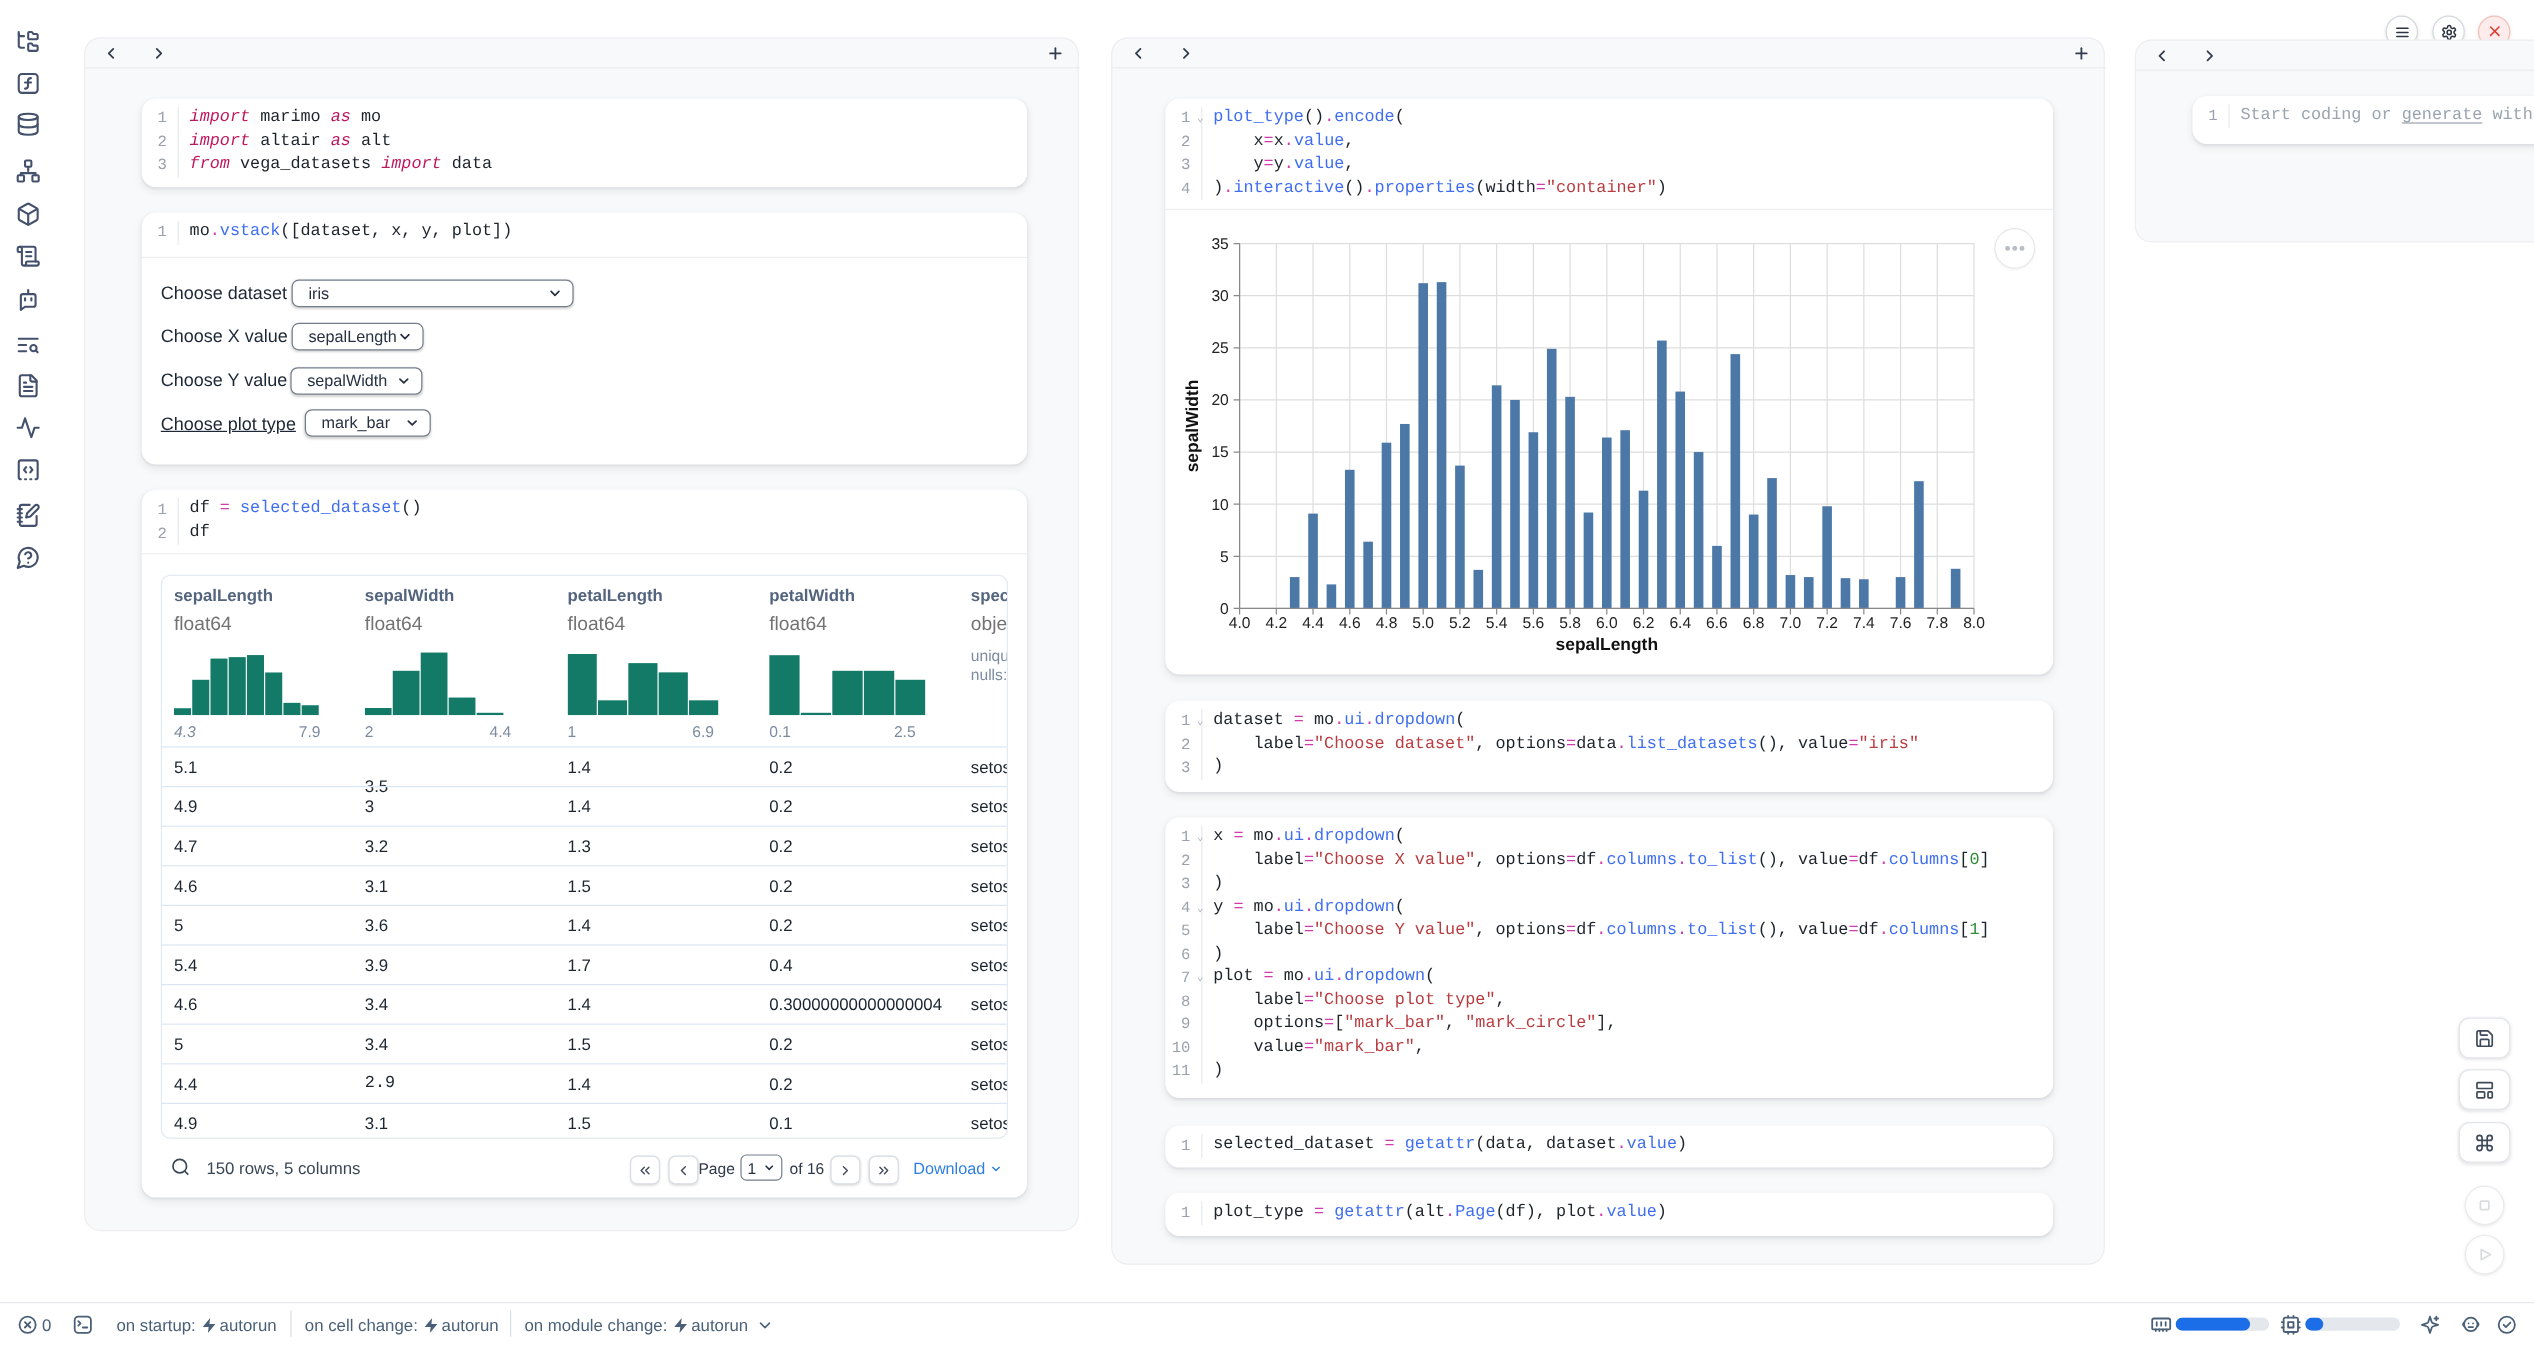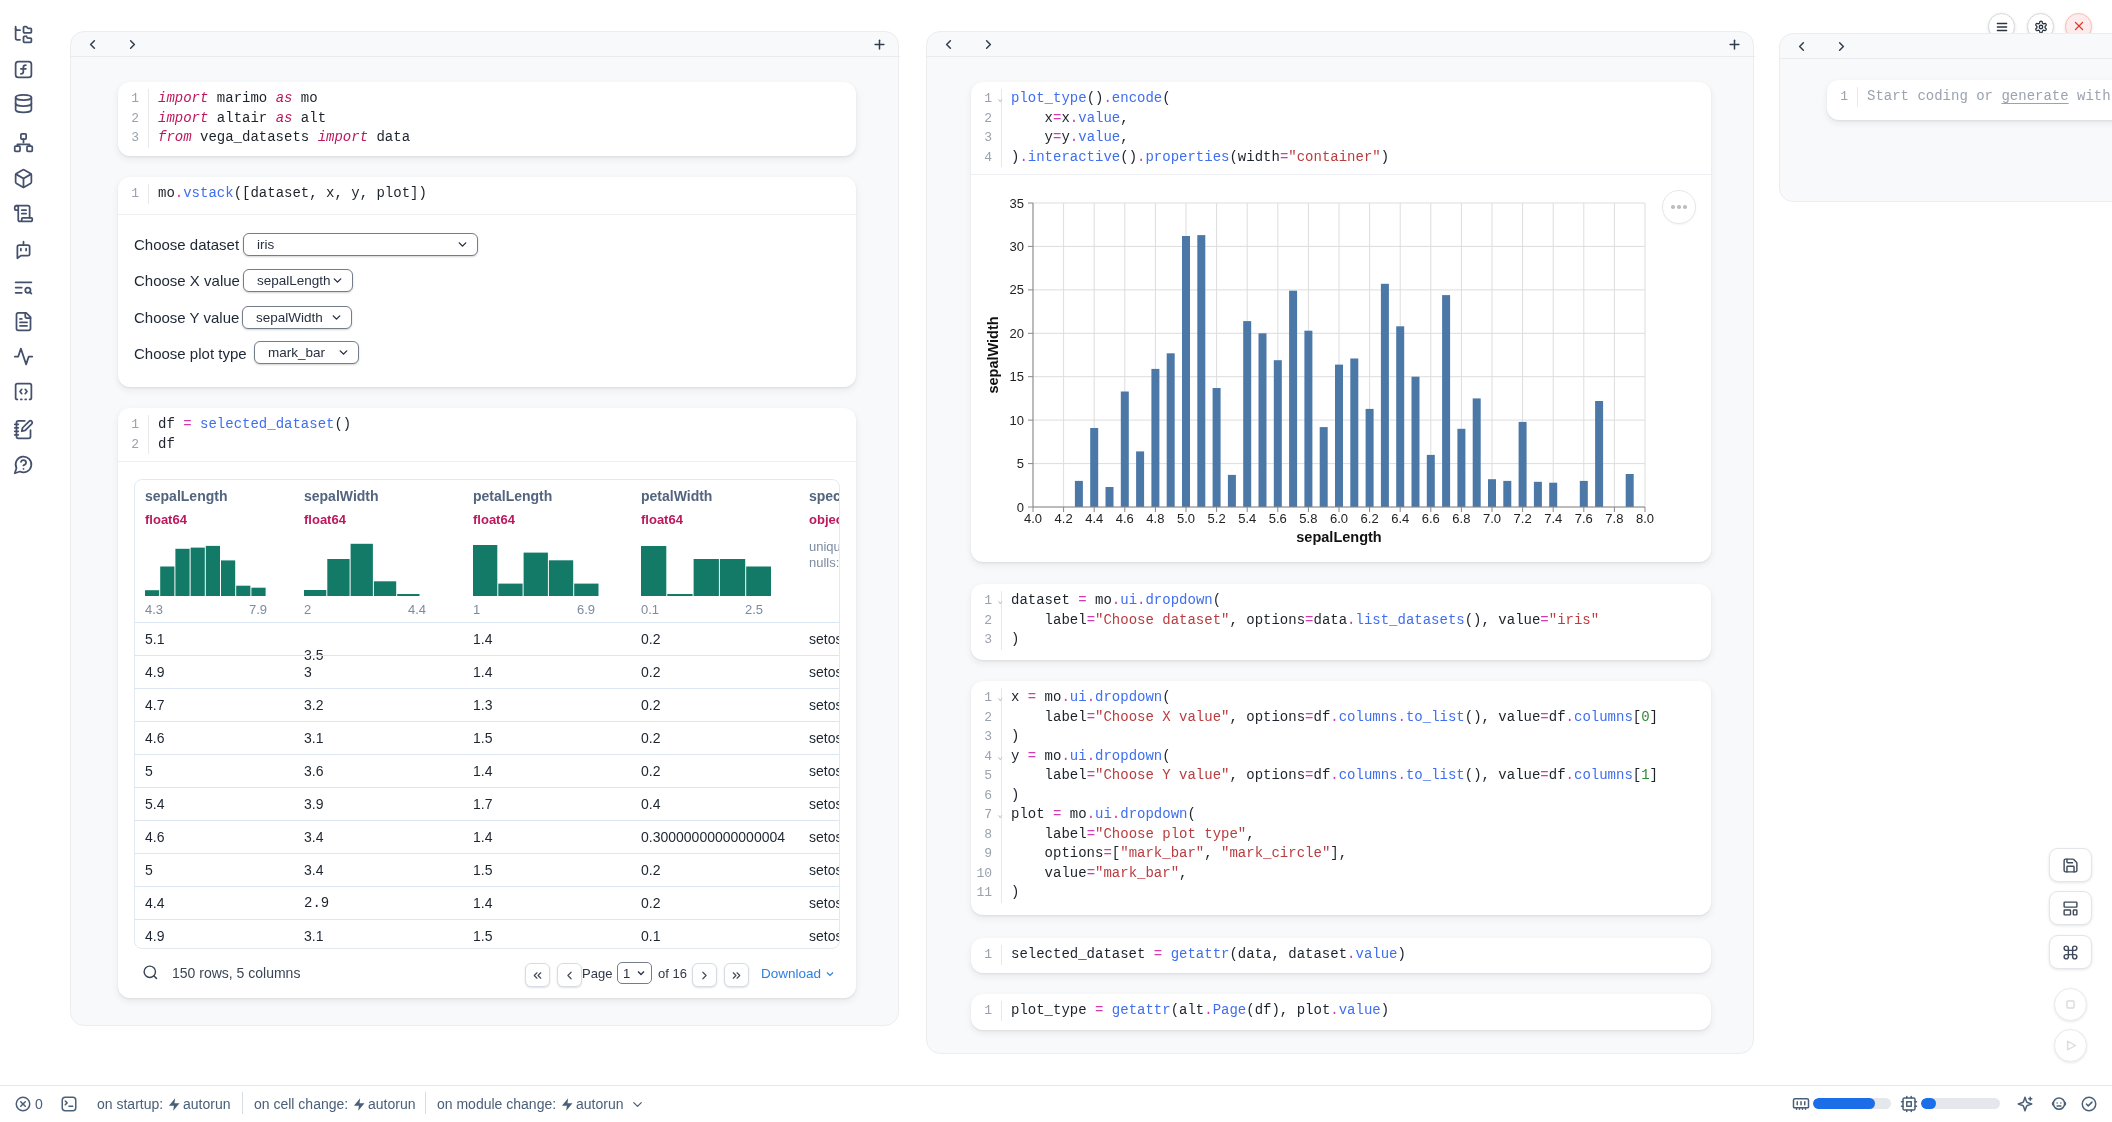--- a/index.html
+++ b/index.html
@@ -16,21 +16,21 @@
 .code .s { color:#b93c40; } .code .n { color:#2e8b34; }
 .ph { color:#9aa3af; } .ph u { text-underline-offset:3px; }
 .divider { position:absolute; left:0; right:0; height:1px; background:#eceef1; }
 .out { position:absolute; left:0; right:0; overflow:hidden; border-radius:0 0 12px 12px; }
 .lbl { position:absolute; font-size:15px; color:#1d2735; }
 .sel { position:absolute; height:23px; background:#fff; border:1px solid #747d8a; border-radius:6px; box-shadow:0 1px 2px rgba(0,0,0,.18); font-size:13.5px; color:#273142; display:flex; align-items:center; padding:0 8px 0 13px; }
 .sel span { flex:1; }
 .chev { width:13px; height:13px; fill:none; stroke:#273142; stroke-width:2.6; stroke-linecap:round; stroke-linejoin:round; }
 .tbox { position:absolute; left:16px; top:18px; width:706px; height:470px; border:1px solid #e3e9f1; border-radius:8px; background:#fff; overflow:hidden; }
 .th { position:absolute; white-space:nowrap; font-size:14px; font-weight:bold; color:#53647e; }
-.tt { position:absolute; white-space:nowrap; font-size:13px; color:#be185d;font-weight:bold; }
+.tt { position:absolute; white-space:nowrap; font-size:16px; color:#737373; }
 .ax { position:absolute; white-space:nowrap; font-size:13px; color:#7c8ba0; }
 .tr { position:absolute; left:0; right:0; height:33px; border-top:1px solid #dce6f3; }
 .tr span { position:absolute; white-space:nowrap; top:8px; font-size:14px; color:#1c2530; }
 .tsvg { position:absolute; top:503px; width:17px; height:17px; fill:none; stroke:#3a4656; stroke-width:2; }
 .tinfo { position:absolute; left:54px; top:504px; font-size:14px; color:#3a4656; }
 .pbtn { position:absolute; top:502px; width:25px; height:24px; background:#fff; border:1px solid #d8dde3; border-radius:6px; box-shadow:0 1px 2px rgba(0,0,0,.12); display:flex; align-items:center; justify-content:center; }
 .pbtn svg { width:13px; height:13px; fill:none; stroke:#424c5c; stroke-width:2.2; stroke-linecap:round; stroke-linejoin:round; }
 .ptxt { position:absolute; top:505px; font-size:13px; color:#30394a; }
 .psel { position:absolute; left:499px; top:501px; width:35px; height:22px; border:1px solid #747d8a; border-radius:5px; font-size:13px; color:#273142; display:flex; align-items:center; padding-left:5px; background:#fff; }
 .psel svg { width:12px; height:12px; fill:none; stroke:#273142; stroke-width:2.6; position:absolute; right:4px; top:4px; }
@@ -191,21 +191,21 @@
             <path d="m6 9 6 6 6-6"></path>
           </svg>
         </div>
         <div class="lbl" style="left:16px;top:94px;text-align:right;">Choose Y value</div>
         <div class="sel" style="left:124px;top:91px;width:110px;">
           <span>sepalWidth</span>
           <svg class="chev" viewBox="0 0 24 24">
             <path d="m6 9 6 6 6-6"></path>
           </svg>
         </div>
-        <div class="lbl" style="left:16px;top:130px;">Choose plot type</div>
+        <div class="lbl" style="left:16px;top:130px;text-decoration:underline;">Choose plot type</div>
         <div class="sel" style="left:136px;top:126px;width:105px;">
           <span>mark_bar</span>
           <svg class="chev" viewBox="0 0 24 24">
             <path d="m6 9 6 6 6-6"></path>
           </svg>
         </div>
       </div>
     </div>
     <div class="cell" style="left:47px;top:376px;width:738px;height:590px;">
       <div class="code">
@@ -257,21 +257,21 @@
           </div>
           <div style="position:absolute;left:506px;top:58px;width:122px;height:58px;">
             <svg width="130" height="58" style="position:absolute;">
               <rect x="0.0" y="8.0" width="25.3" height="50.0" fill="#127a67"></rect>
               <rect x="26.3" y="56.0" width="25.3" height="2.0" fill="#127a67"></rect>
               <rect x="52.6" y="21.0" width="25.3" height="37.0" fill="#127a67"></rect>
               <rect x="78.9" y="21.0" width="25.3" height="37.0" fill="#127a67"></rect>
               <rect x="105.2" y="28.5" width="25.3" height="29.5" fill="#127a67"></rect>
             </svg>
           </div>
-          <div class="ax" style="left:10px;top:122px;">4.3</div>
+          <div class="ax" style="left:10px;top:122px;font-style:italic;">4.3</div>
           <div class="ax" style="left:10px;top:122px;width:122px;text-align:right;">7.9</div>
           <div class="ax" style="left:169px;top:122px;">2</div>
           <div class="ax" style="left:169px;top:122px;width:122px;text-align:right;">4.4</div>
           <div class="ax" style="left:338px;top:122px;">1</div>
           <div class="ax" style="left:338px;top:122px;width:122px;text-align:right;">6.9</div>
           <div class="ax" style="left:506px;top:122px;">0.1</div>
           <div class="ax" style="left:506px;top:122px;width:122px;text-align:right;">2.5</div>
           <div class="ax" style="left:674px;top:59px;">unique: 3</div>
           <div class="ax" style="left:674px;top:75px;">nulls: 0</div>
           <div class="tr" style="top:142px;">

